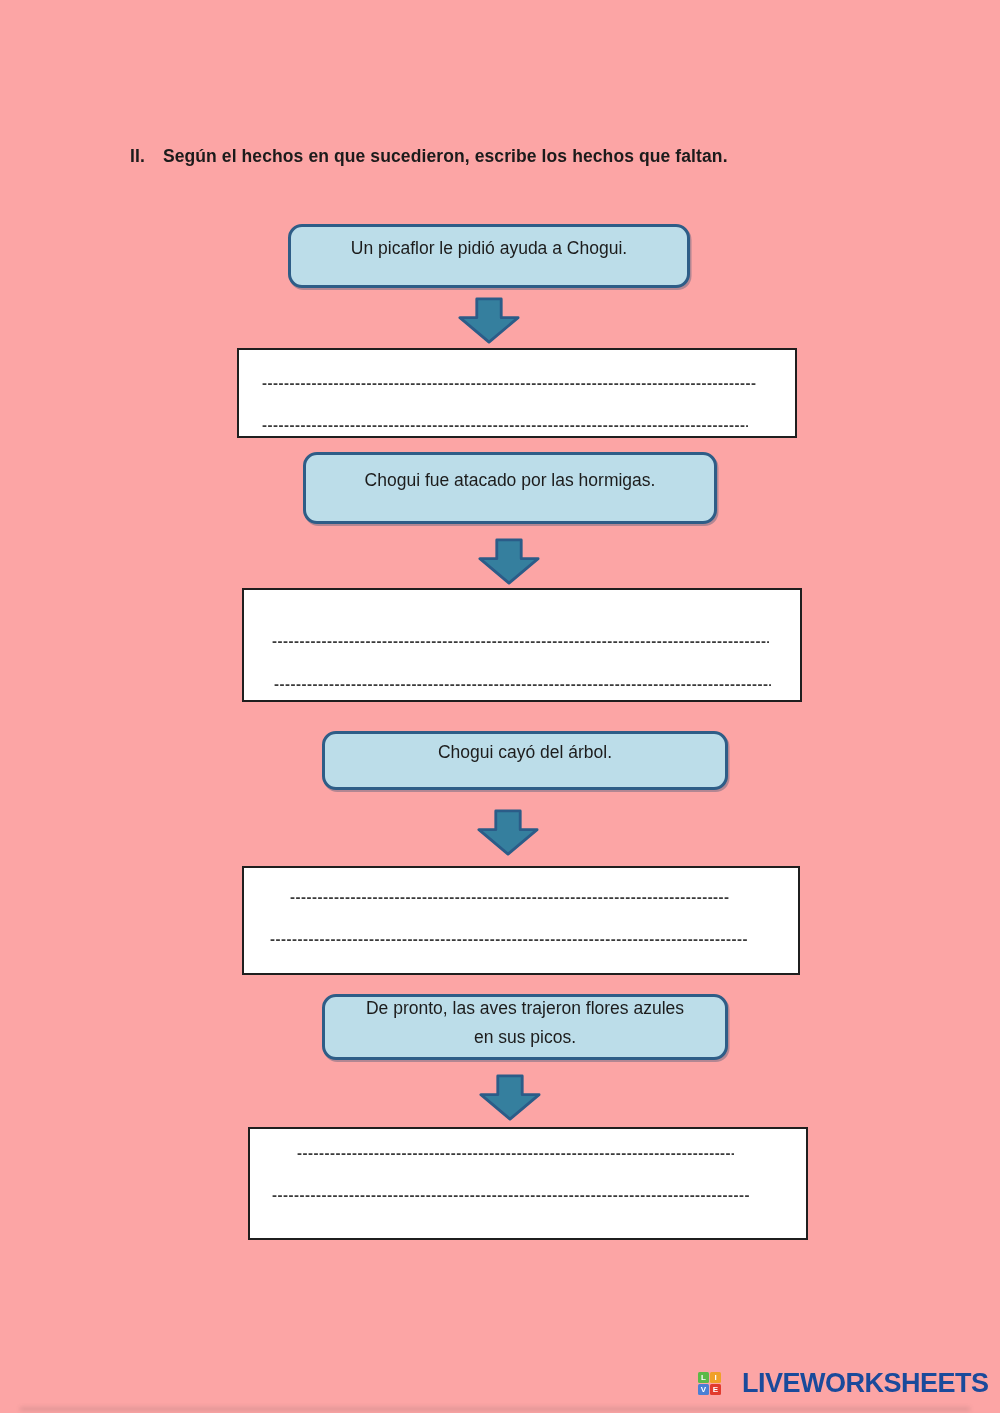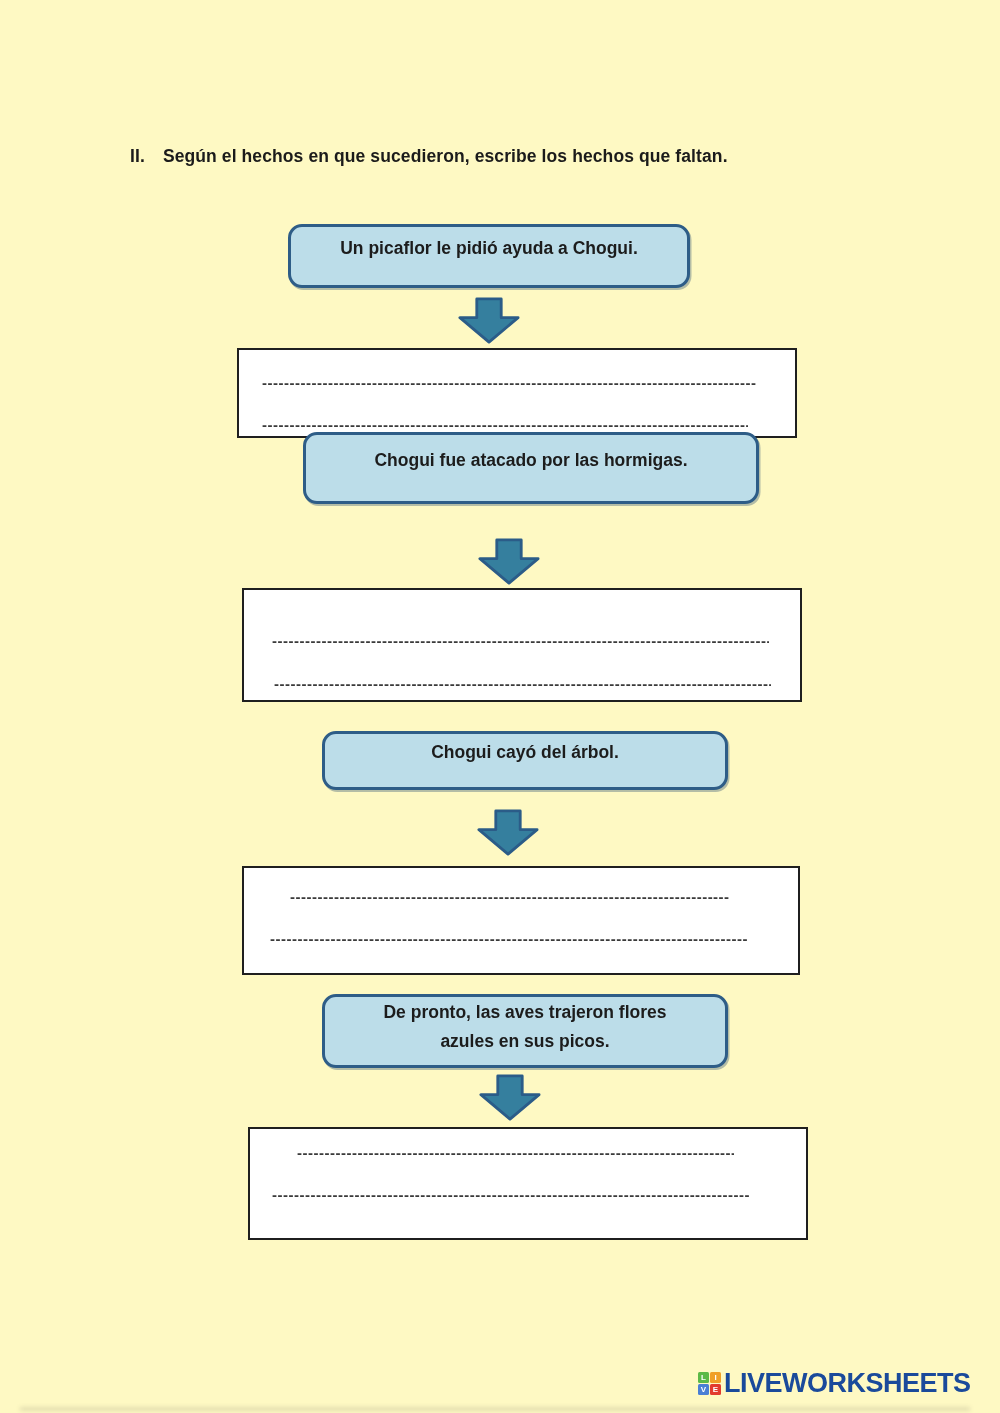--- a/index.html
+++ b/index.html
@@ -1,20 +1,20 @@
 <!DOCTYPE html>
 <html><head>
 <meta charset="utf-8">
 <style>
   html, body { margin: 0; padding: 0; background: #ffffff; }
   .page {
     position: relative;
     width: 1000px;
     height: 1413px;
-    background: #fef9c3;
+    background: #fca5a5;
     font-family: "Liberation Sans", sans-serif;
     overflow: hidden;
   }
 
   
   .title {
     position: absolute;
     left: 130px;
     top: 146px;
     display: flex;
@@ -30,30 +30,30 @@
     position: absolute;
     background: #bcdde9;
     border: 3px solid #2e5d87;
     border-radius: 14px;
     box-shadow: 1.5px 2px 0 rgba(43, 76, 112, 0.35);
     display: flex;
     align-items: center;
     justify-content: center;
     text-align: center;
     font-size: 17.5px;
-    font-weight: bold;
+    font-weight: normal;
     color: #1c1c1c;
     line-height: 29px;
     box-sizing: border-box;
   }
   .event-box .label { padding: 0 18px; margin-top: -16px; }
   .event-1 { left: 288px; top: 224px; width: 402px; height: 64px; }
-  .event-2 { left: 303px; top: 432px; width: 456px; height: 72px; }
+  .event-2 { left: 303px; top: 452px; width: 414px; height: 72px; }
   .event-3 { left: 322px; top: 731px; width: 406px; height: 59px; }
-  .event-4 { left: 322px; top: 994px; width: 406px; height: 74px; }
+  .event-4 { left: 322px; top: 994px; width: 406px; height: 66px; }
   .event-4 .label { margin-top: -8px; padding: 0 30px; }
 
   
   .arrow { position: absolute; width: 62px; height: 47px; }
   .arrow svg { display: block; width: 100%; height: 100%; }
   .arrow-1 { left: 458px; top: 297px; }
   .arrow-2 { left: 478px; top: 538px; }
   .arrow-3 { left: 477px; top: 809px; }
   .arrow-4 { left: 479px; top: 1074px; }
 
@@ -117,20 +117,21 @@
   .cell-l { background: #5cb947; }
   .cell-i { background: #f0a028; }
   .cell-v { background: #4a7fd4; }
   .cell-e { background: #e23b2e; }
   .brand-text {
     font-size: 27px;
     font-weight: bold;
     color: #1a4a9b;
     letter-spacing: -0.5px;
     line-height: 1;
+    margin-left: 18px;
   }
 
   
   .bottom-smudge {
     position: absolute;
     left: 20px;
     top: 1407px;
     width: 950px;
     height: 4px;
     background: rgba(70, 70, 70, 0.15);

